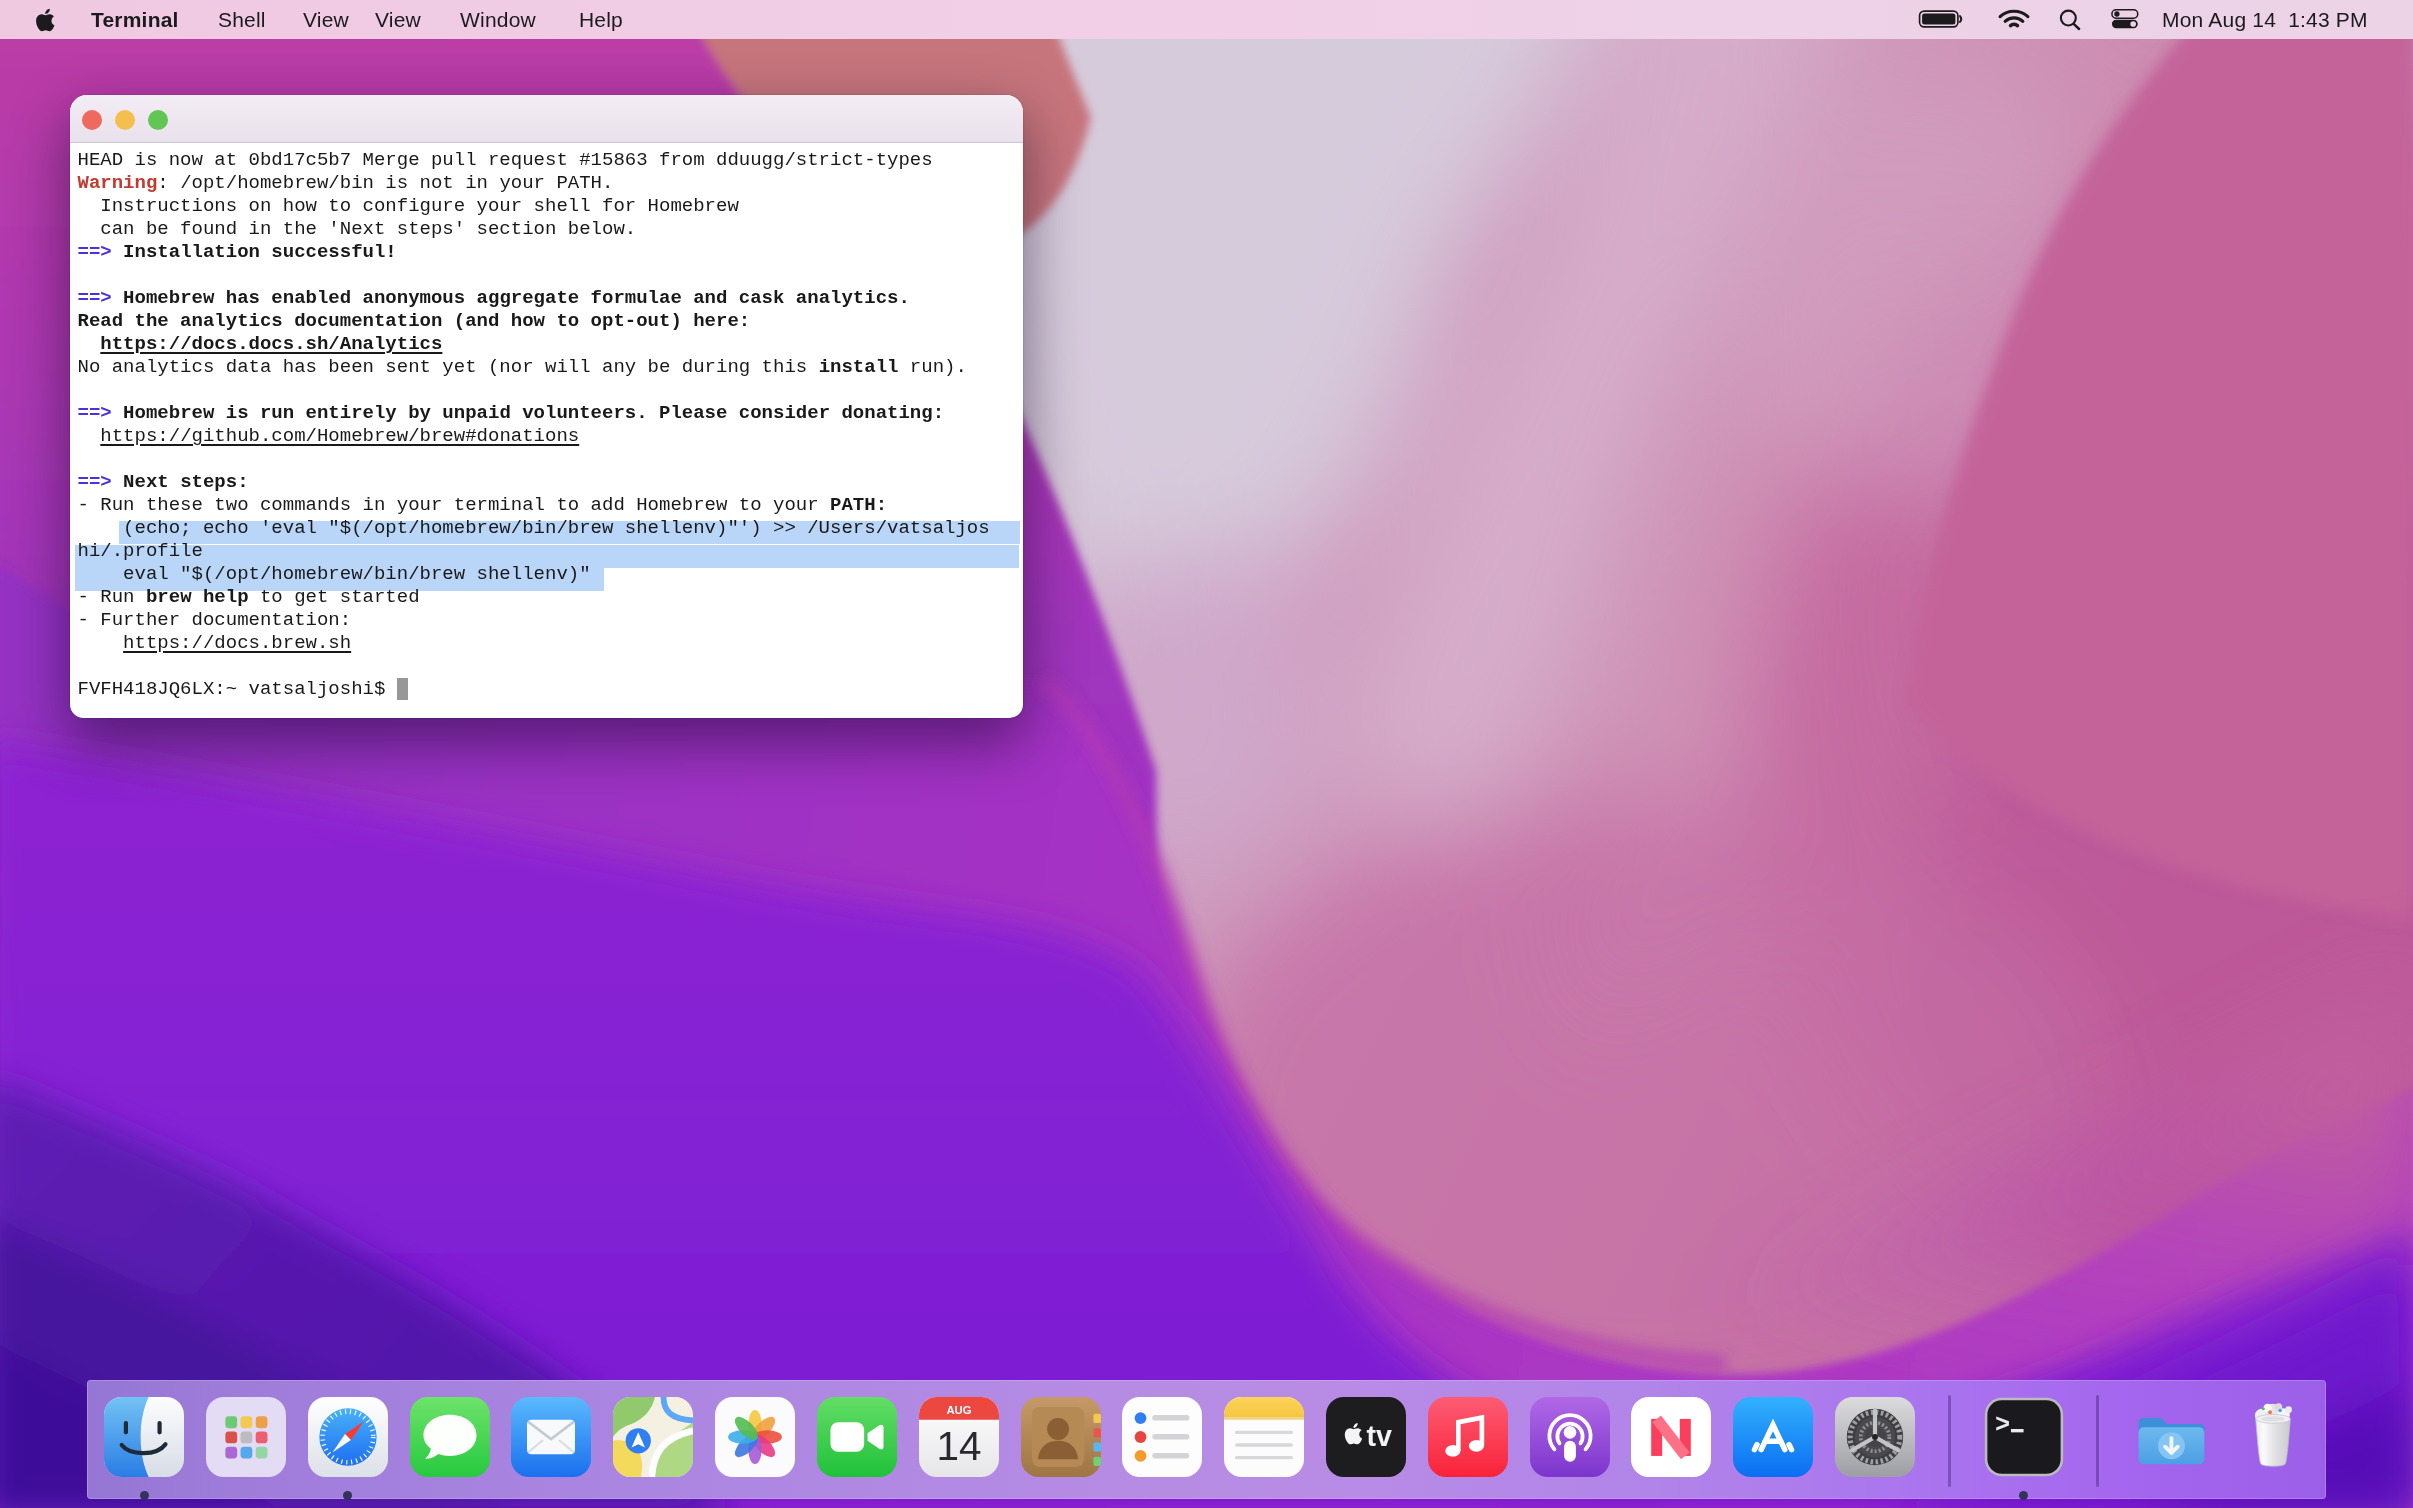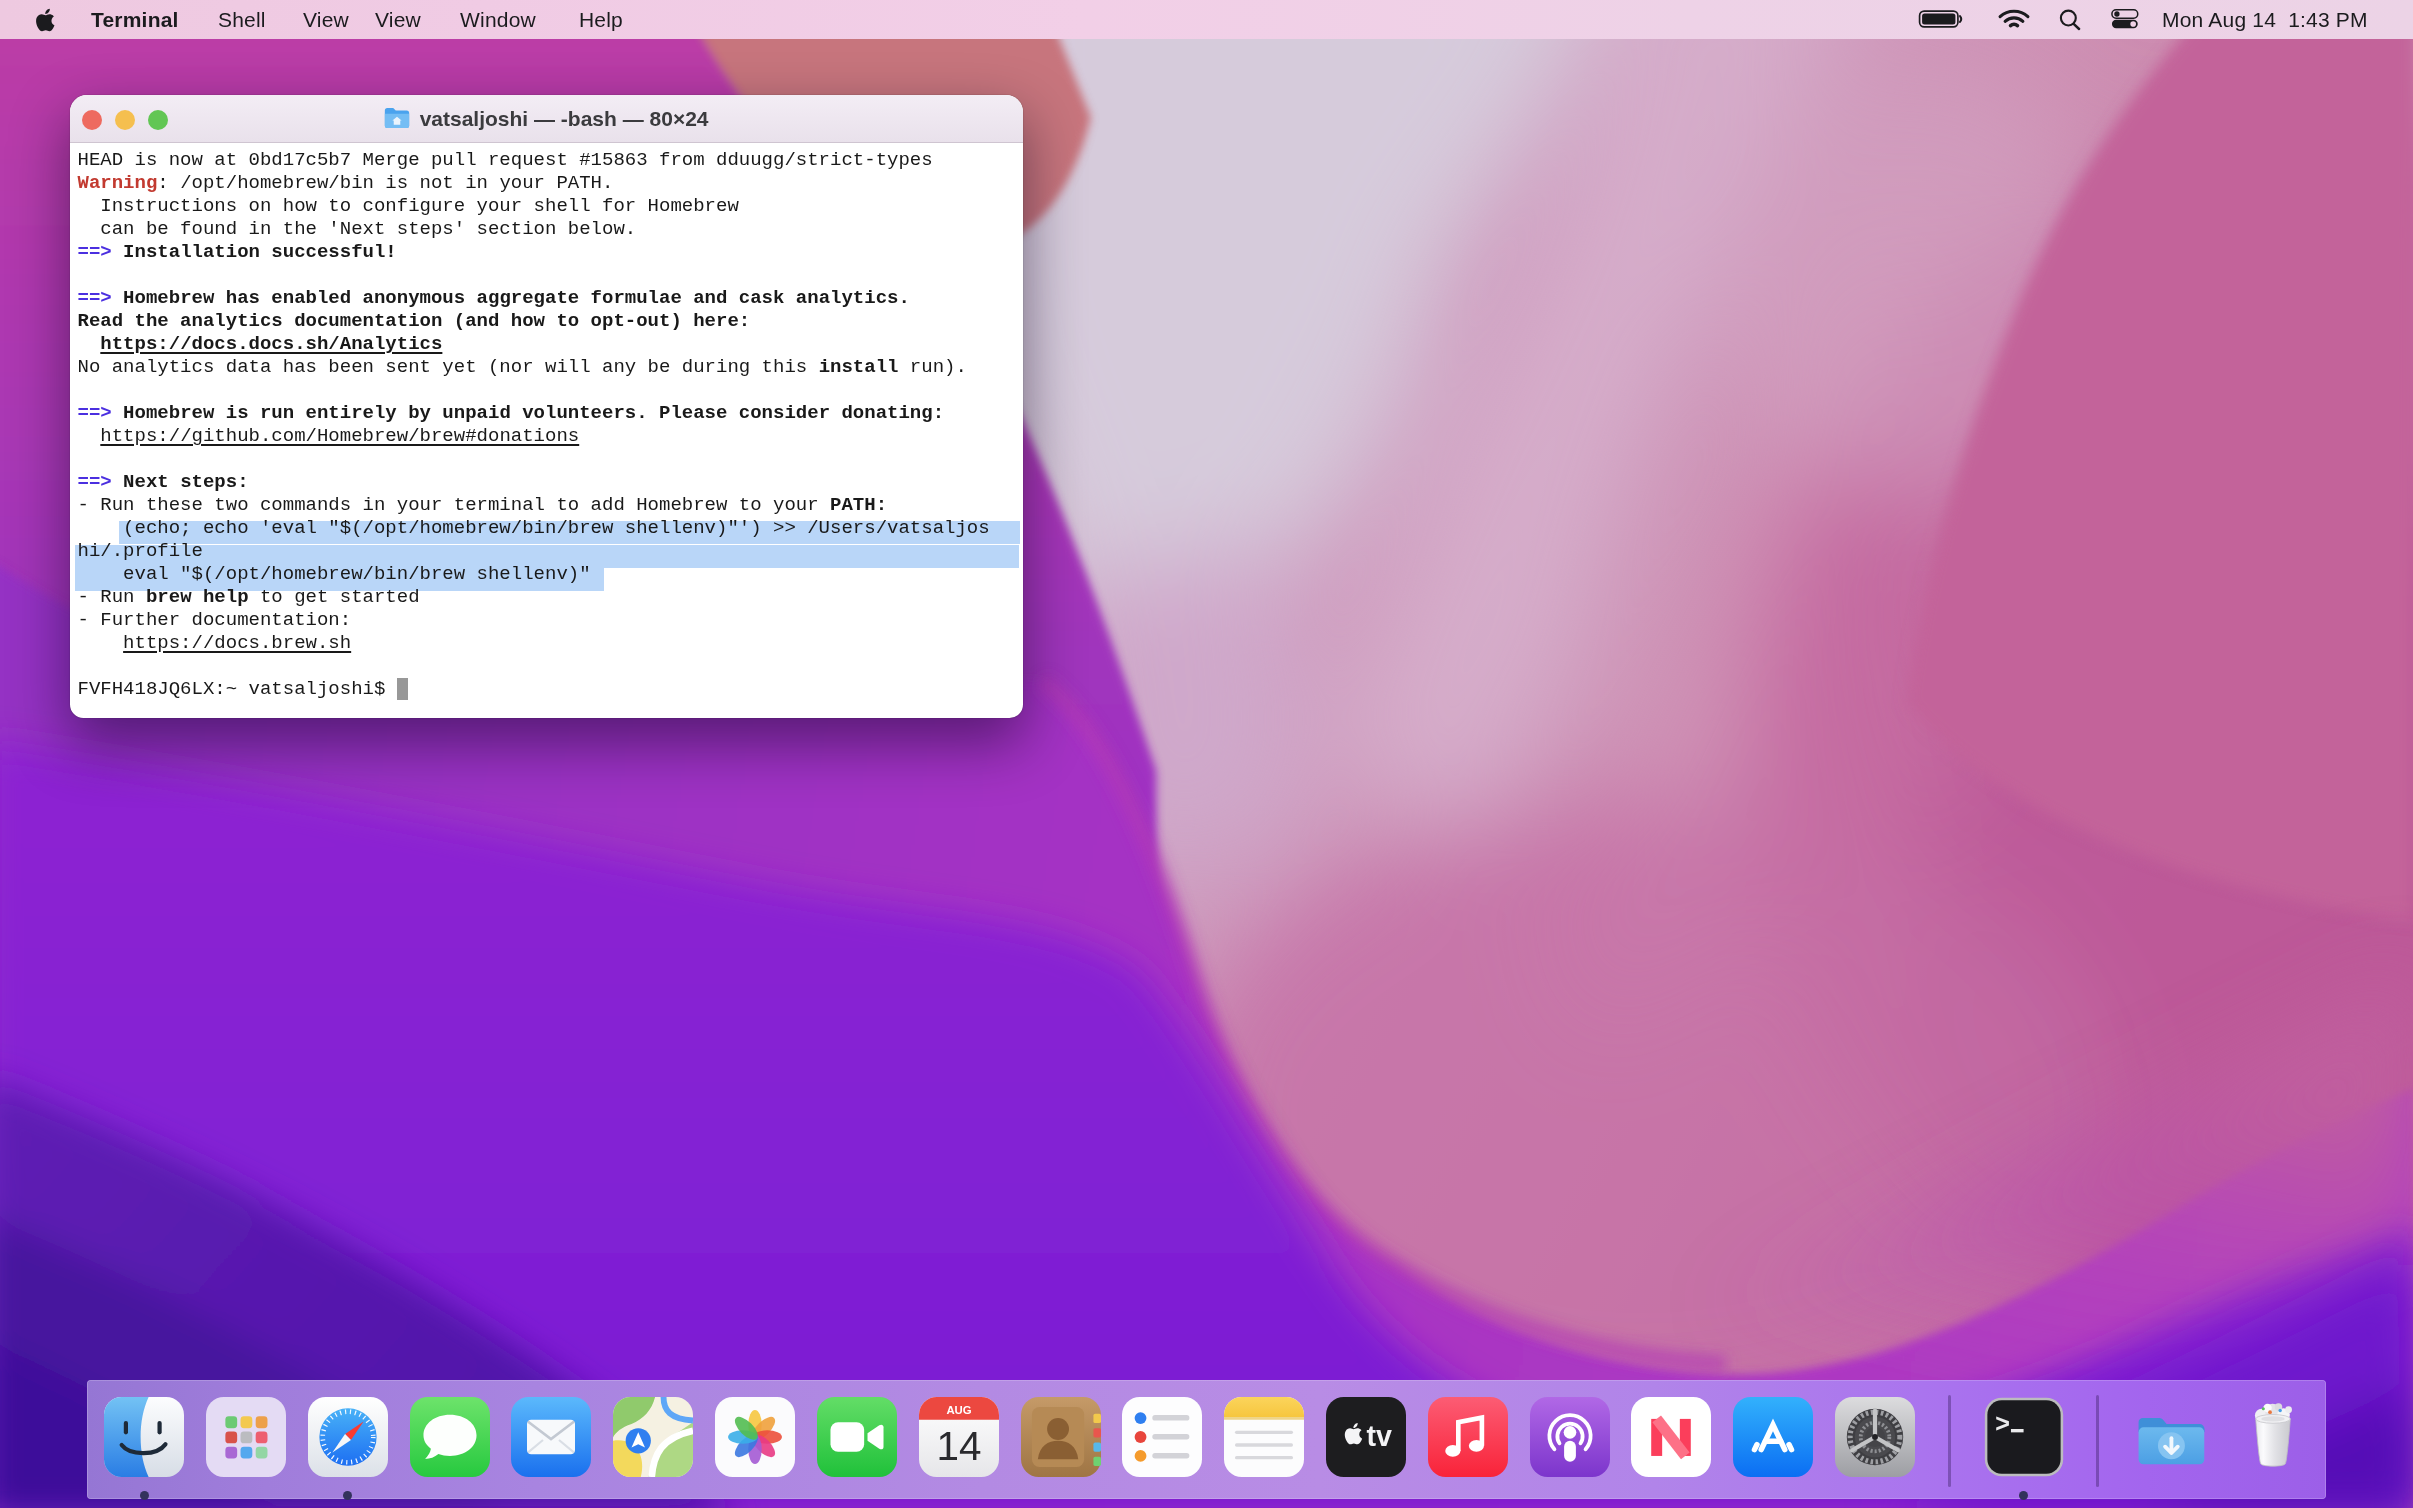--- a/index.html
+++ b/index.html
@@ -172,25 +172,20 @@
     <rect x="1" y="13" width="31" height="10" rx="5" fill="#1b1b1e"></rect>
     <circle cx="26.5" cy="18" r="3.4" fill="#f0d2e6"></circle>
   </svg>
   <span id="clock">Mon Aug 14&nbsp;&nbsp;1:43 PM</span>
 </div>
 <div id="win">
   <div id="titlebar"></div>
   <div class="tl" id="tl-r"></div>
     <div class="tl" id="tl-y"></div>
     <div class="tl" id="tl-g"></div>
-  <div id="title"><svg width="26" height="22" viewBox="0 0 31 26">
-        <path d="M1,4 a3,3 0 0 1 3,-3 h7 l3,3 h13 a3,3 0 0 1 3,3 v15 a3,3 0 0 1 -3,3 h-23 a3,3 0 0 1 -3,-3 Z" fill="#4aa3ee"></path>
-        <path d="M1,8 h29 v14 a3,3 0 0 1 -3,3 h-23 a3,3 0 0 1 -3,-3 Z" fill="#74bdf4"></path>
-        <path d="M15.5,11.5 l-5.5,4.5 h1.6 v5 h7.8 v-5 h1.6 Z" fill="#eaf4fd"></path>
-      </svg>vatsaljoshi — -bash — 80×24</div>
   <div id="content">
     <div class="sel" style="left:49px;top:377px;width:901px;height:23px;"></div>
     <div class="sel" style="left:5px;top:401px;width:944px;height:23px;"></div>
     <div class="sel" style="left:5px;top:424px;width:529px;height:23px;"></div>
     <pre id="term">HEAD is now at 0bd17c5b7 Merge pull request #15863 from dduugg/strict-types
 <span class="r">Warning</span>: /opt/homebrew/bin is not in your PATH.
   Instructions on how to configure your shell for Homebrew
   can be found in the 'Next steps' section below.
 <b><span class="a">==&gt;</span> Installation successful!</b>
 

